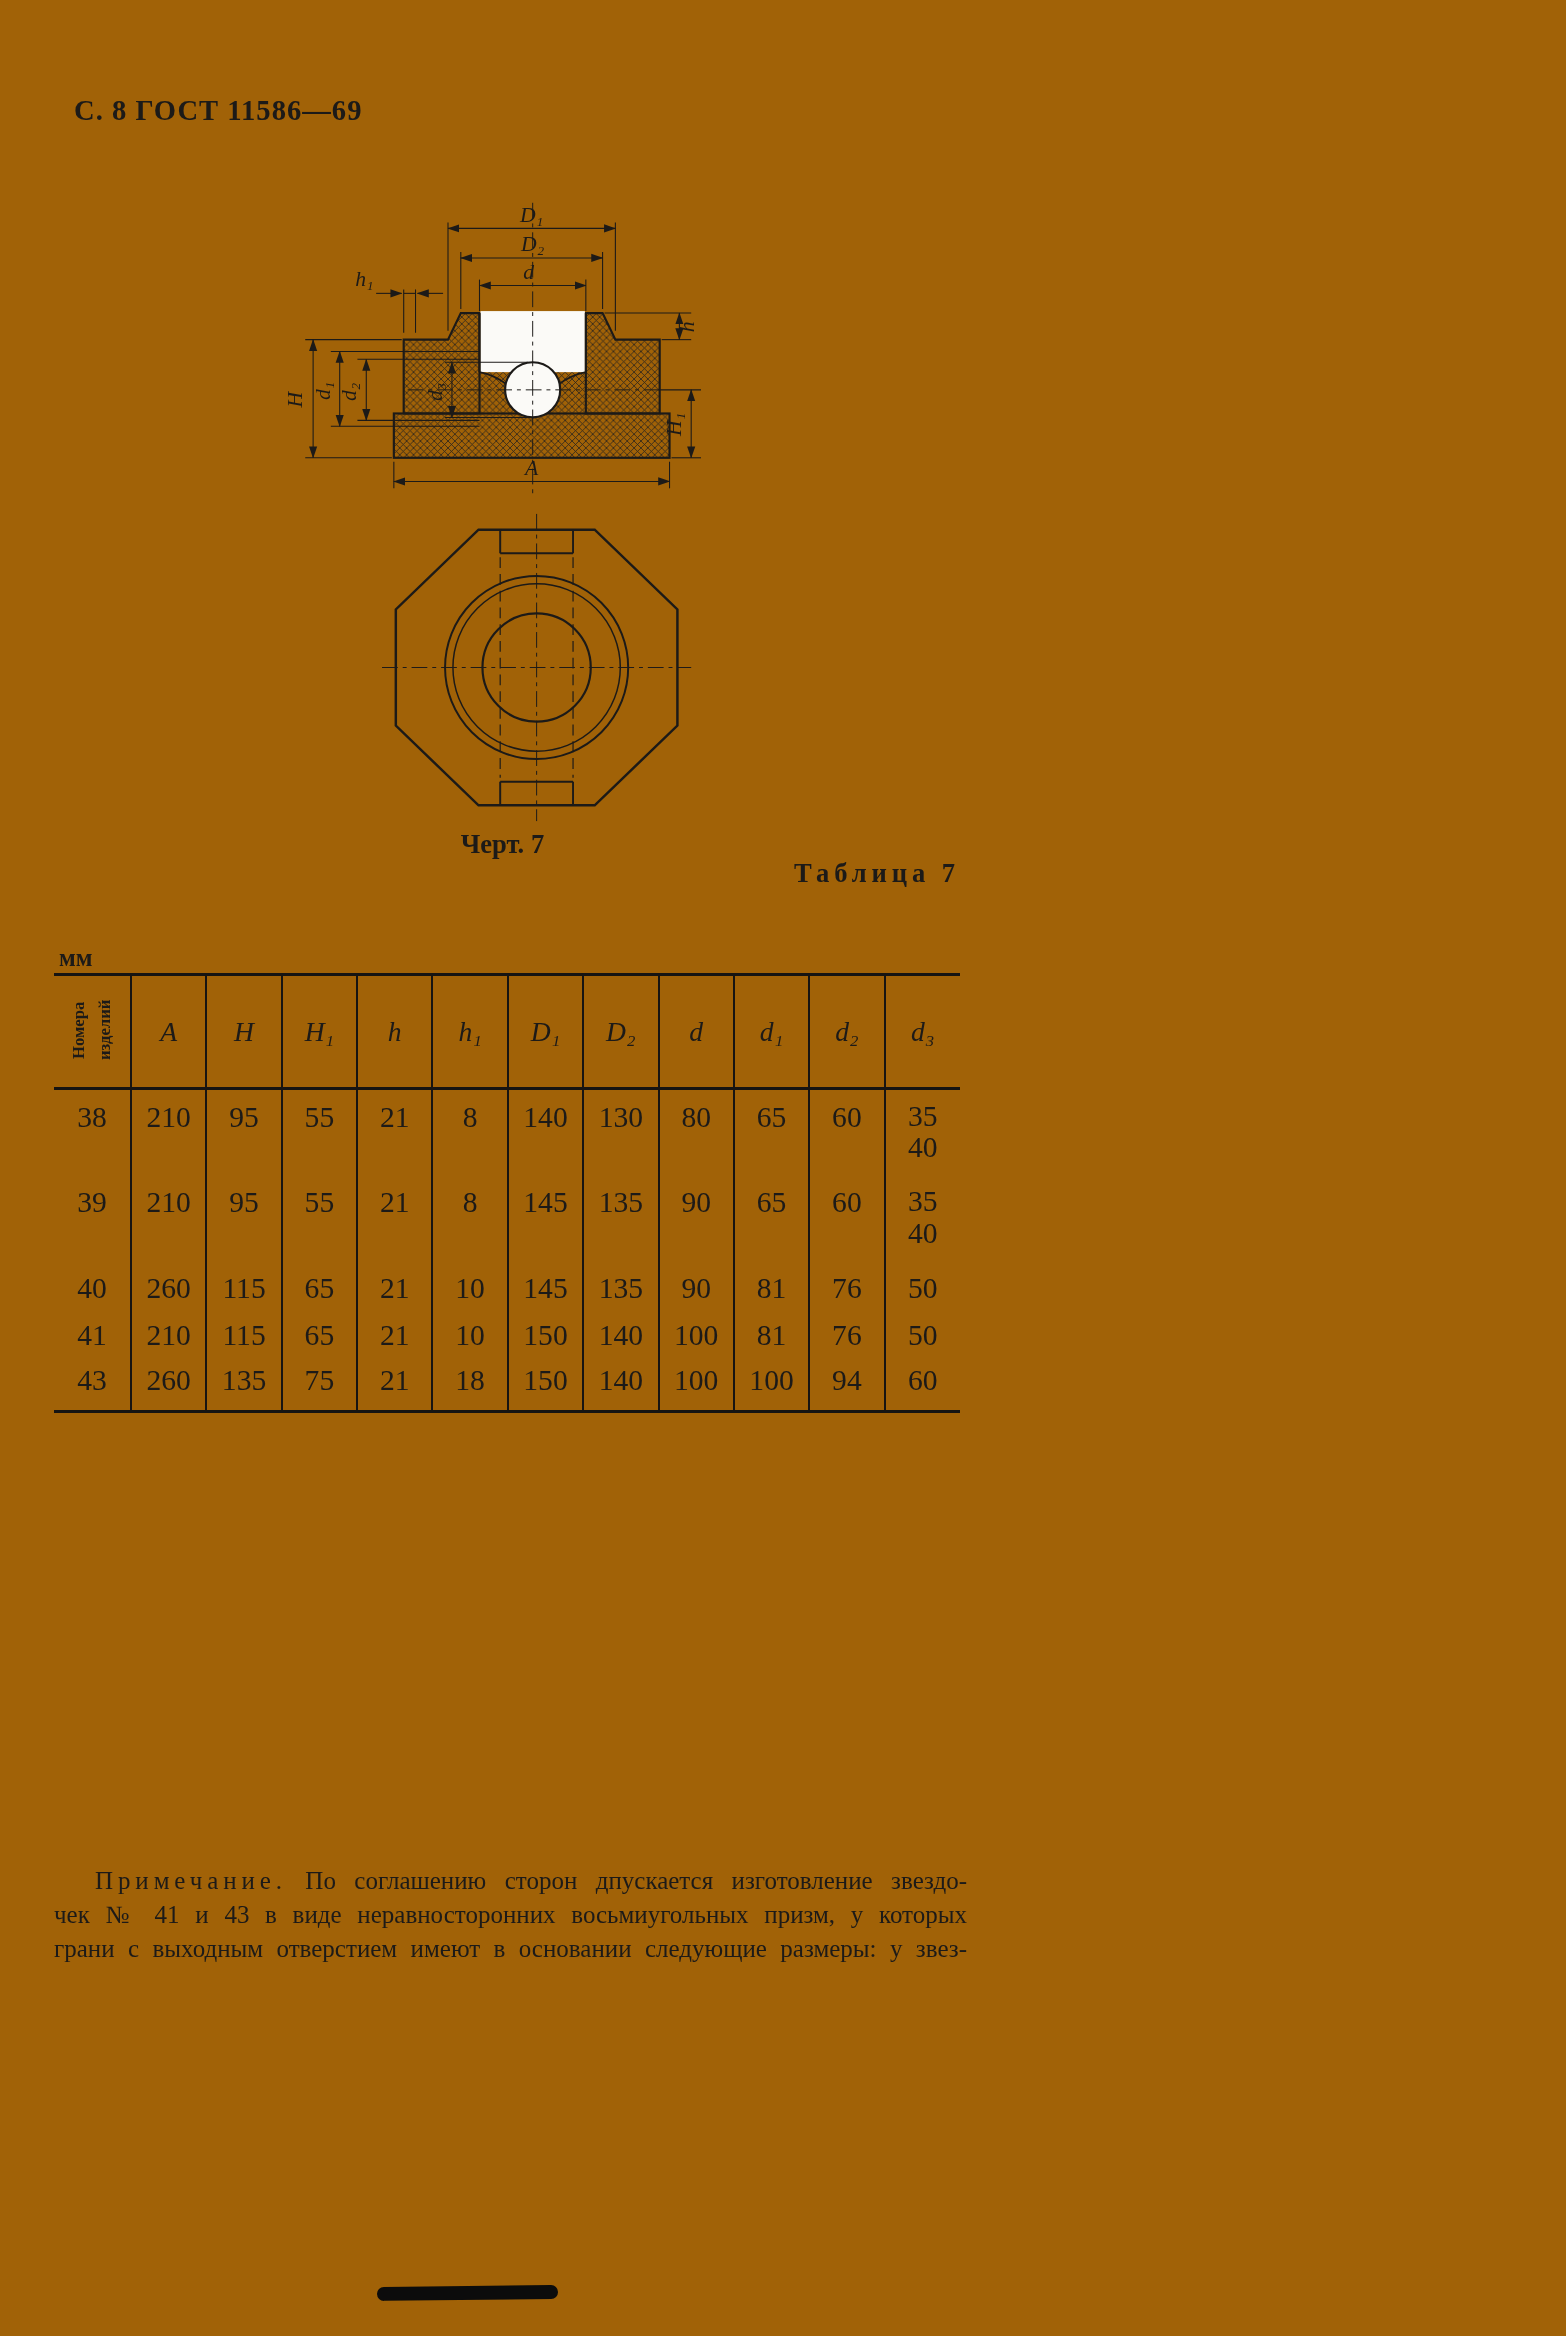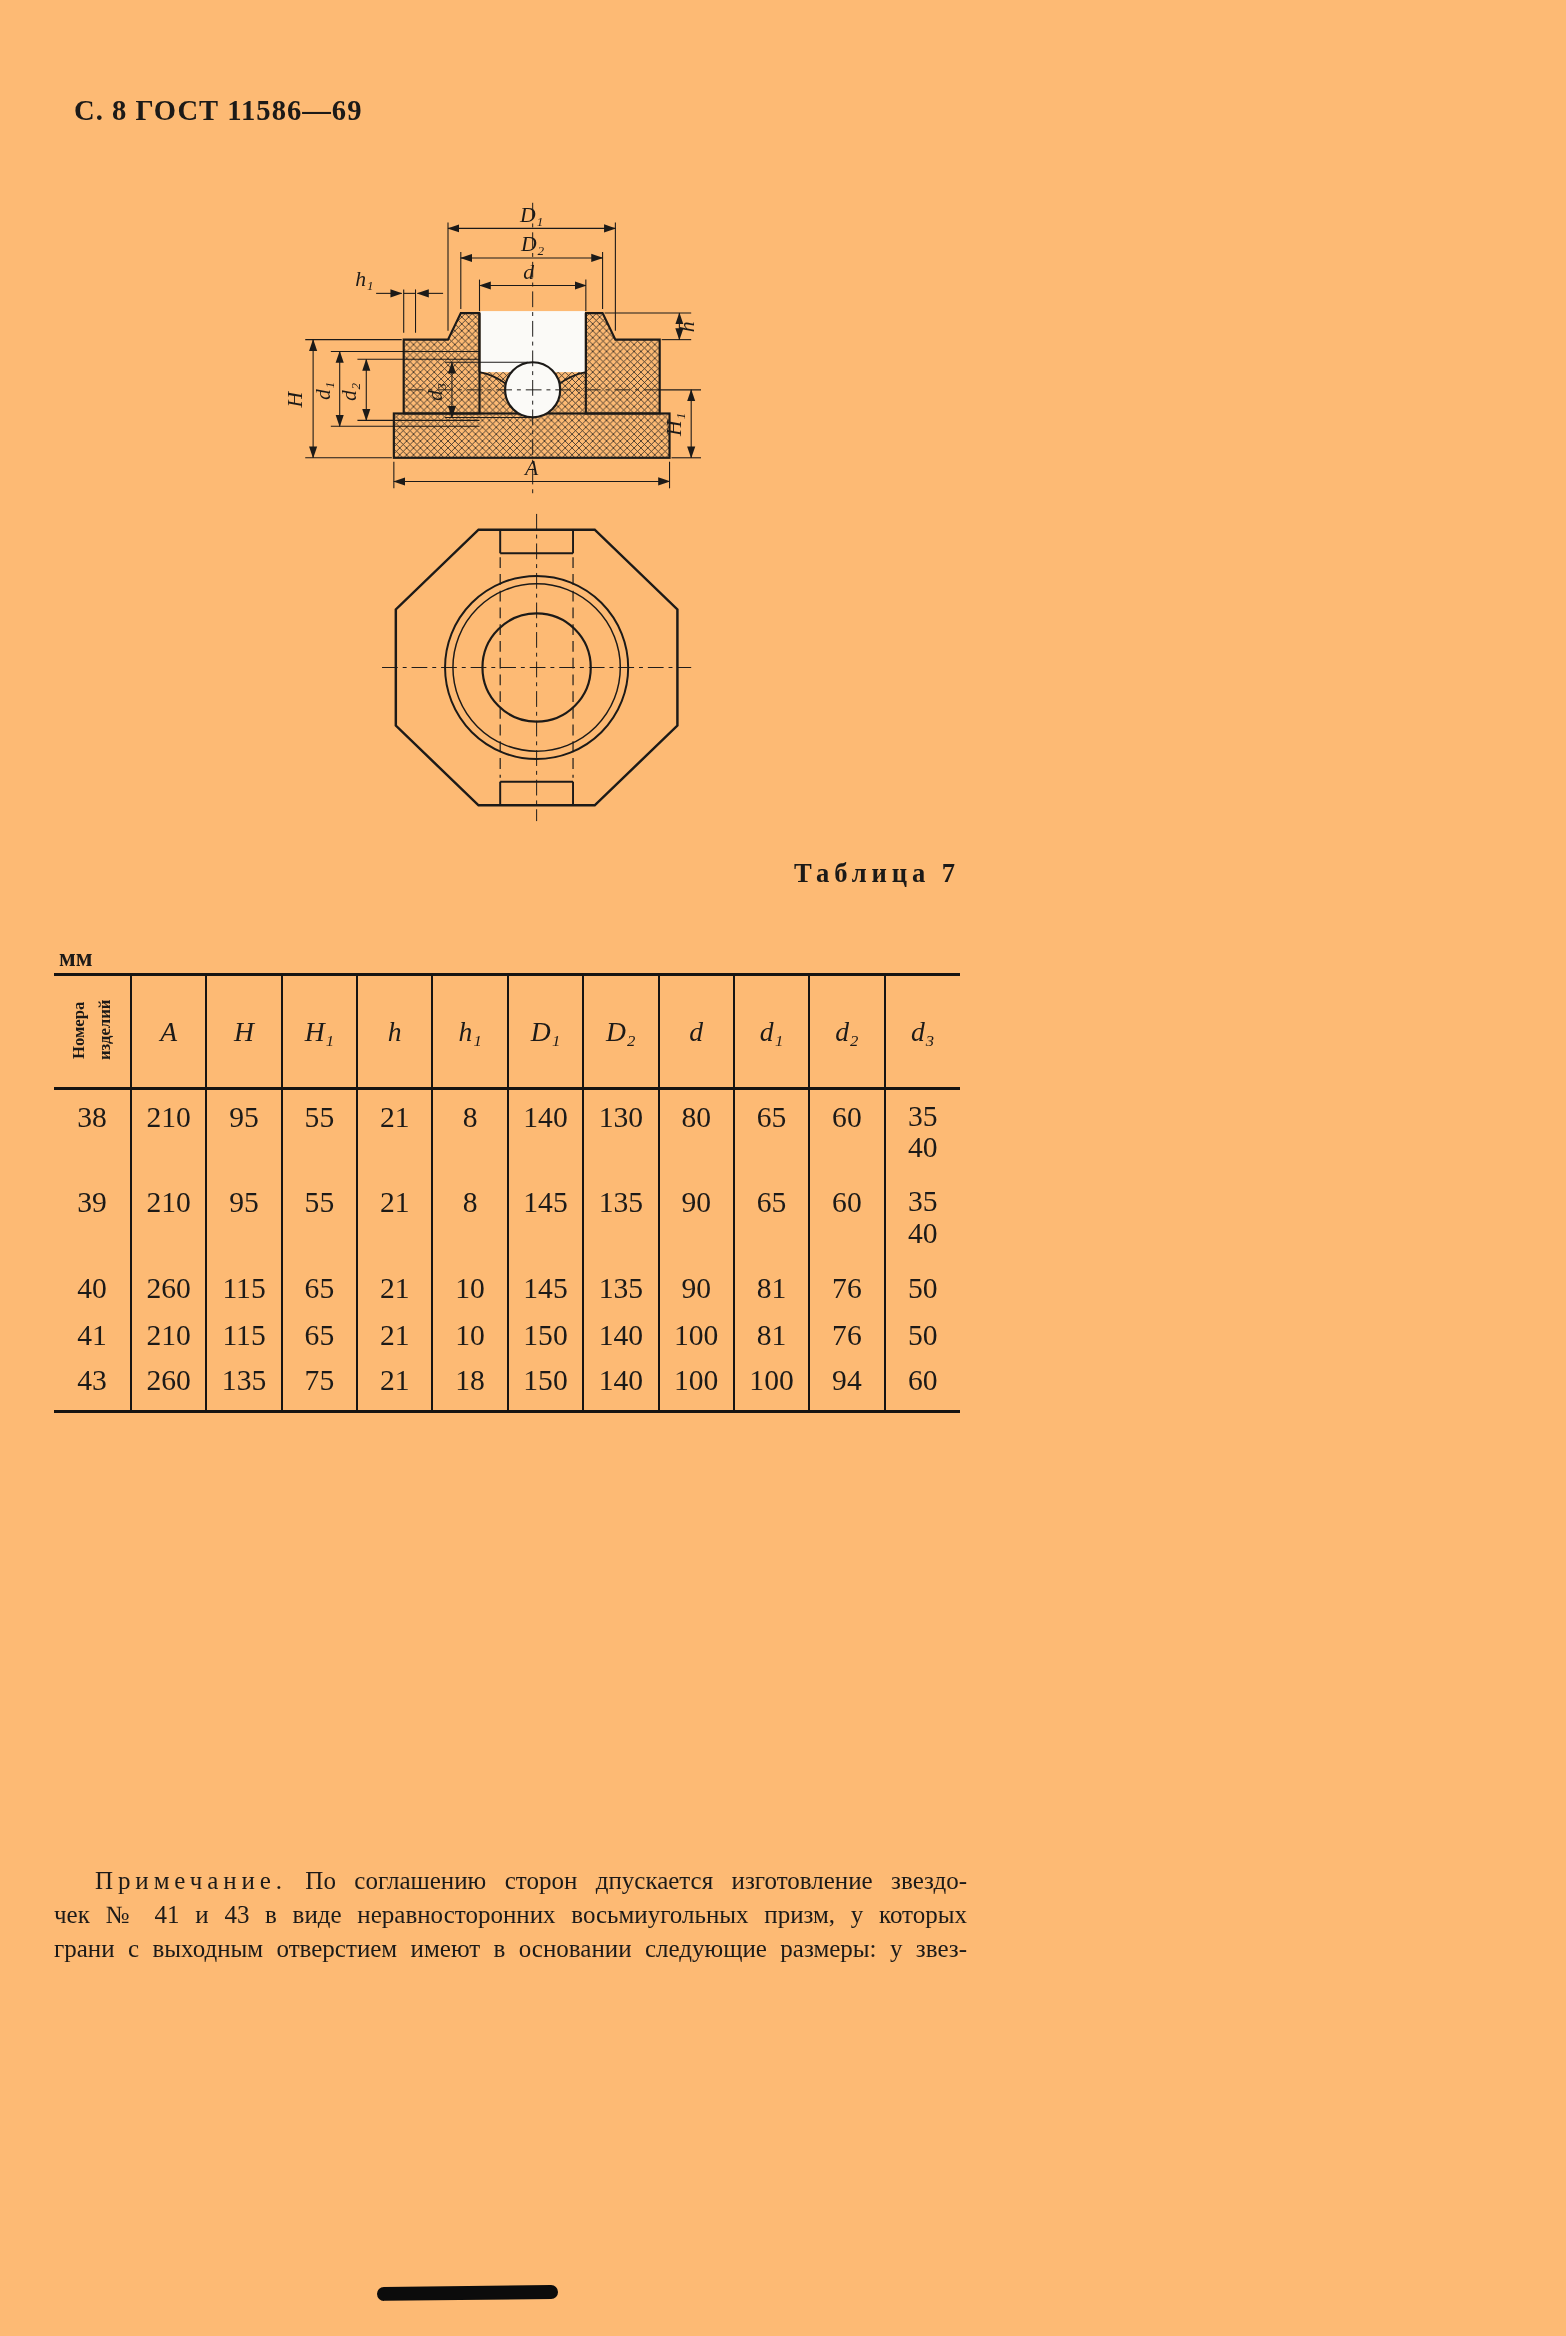--- a/index.html
+++ b/index.html
@@ -1,19 +1,19 @@
 <!DOCTYPE html>
 <html><head>
 <meta charset="utf-8">
 <style>
   * { margin:0; padding:0; box-sizing:border-box; }
   html,body { background:#fbfaf7; }
   .page {
     position:relative; width:1566px; height:2337px;
-    background:#fdba74; color:#1c1a18; overflow:hidden;
+    background:#a16207; color:#1c1a18; overflow:hidden;
     font-family:"Liberation Serif","DejaVu Serif",serif;
   }
   .page-header {
     position:absolute; left:74px; top:95px;
     font-size:28.6px; font-weight:bold; letter-spacing:1px;
   }
   .doc-title {
     position:absolute; left:59px; top:144px; width:887px;
     text-align:center; font-size:26.6px; font-weight:bold;
   }
@@ -188,20 +188,21 @@
       <circle cx="545" cy="678" r="93" stroke-width="2"></circle>
       <circle cx="545" cy="678" r="85" stroke-width="1.5"></circle>
       <circle cx="545" cy="678" r="55" stroke-width="2.2"></circle>
     </g>
     <g stroke="#1c1a18" stroke-width="1" stroke-dasharray="16 5 4 5">
       <line x1="388" y1="678" x2="702" y2="678"></line>
       <line x1="545" y1="522" x2="545" y2="834"></line>
     </g>
   </svg>
 
+  <div class="figure-caption">Черт. 7</div>
 
   <div class="table-caption">Таблица 7</div>
 
   <div class="units-label">мм</div>
 
   <table class="dim-table">
     <colgroup>
       <col style="width:77px">
       <col>
         <col>

